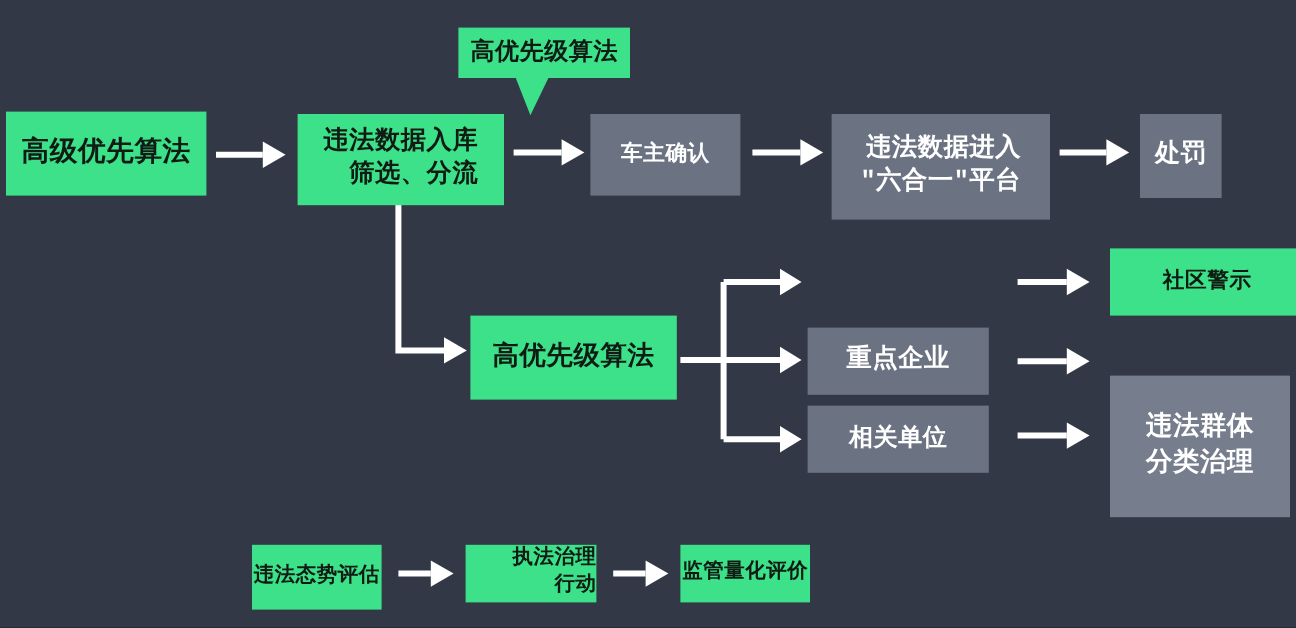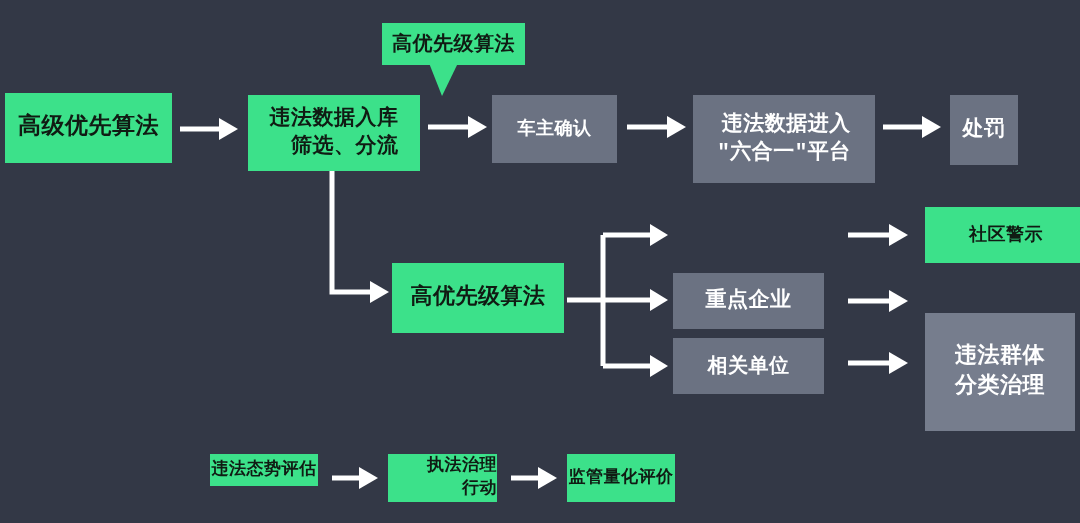--- a/index.html
+++ b/index.html
@@ -48,21 +48,21 @@
   .n-callout{left:382px;top:23px;width:143px;height:42px;font-size:20px;}
   .n-owner{left:492px;top:95px;width:125px;height:68px;font-size:18px;}
   .n-six{left:693px;top:95px;width:182px;height:88px;font-size:21px;}
   .n-punish{left:950px;top:95px;width:68px;height:70px;font-size:21px;}
   .n-push{left:392px;top:263px;width:172px;height:70px;font-size:22px;}
   .n-street{left:673px;top:207px;width:151px;height:56px;font-size:21px;}
   .n-enterprise{left:673px;top:273px;width:151px;height:56px;font-size:21px;}
   .n-units{left:673px;top:338px;width:151px;height:56px;font-size:20px;}
   .n-warning{left:925px;top:207px;width:162px;height:56px;font-size:18px;}
   .n-group{left:925px;top:273px;width:150px;height:118px;font-size:22px;margin-top:40px;}
-  .n-assess{left:210px;top:454px;width:108px;height:32px;font-size:17px;}
+  .n-assess{left:210px;top:454px;width:108px;height:54px;font-size:17px;}
   .n-action{left:388px;top:454px;width:109px;height:48px;font-size:17px;padding-left:28px;}
   .n-eval{left:567px;top:454px;width:108px;height:48px;font-size:17px;}
 </style>
 </head>
 <body>
 
 <div class="canvas">
 
   <svg class="connectors" viewBox="0 0 1080 523">
 

